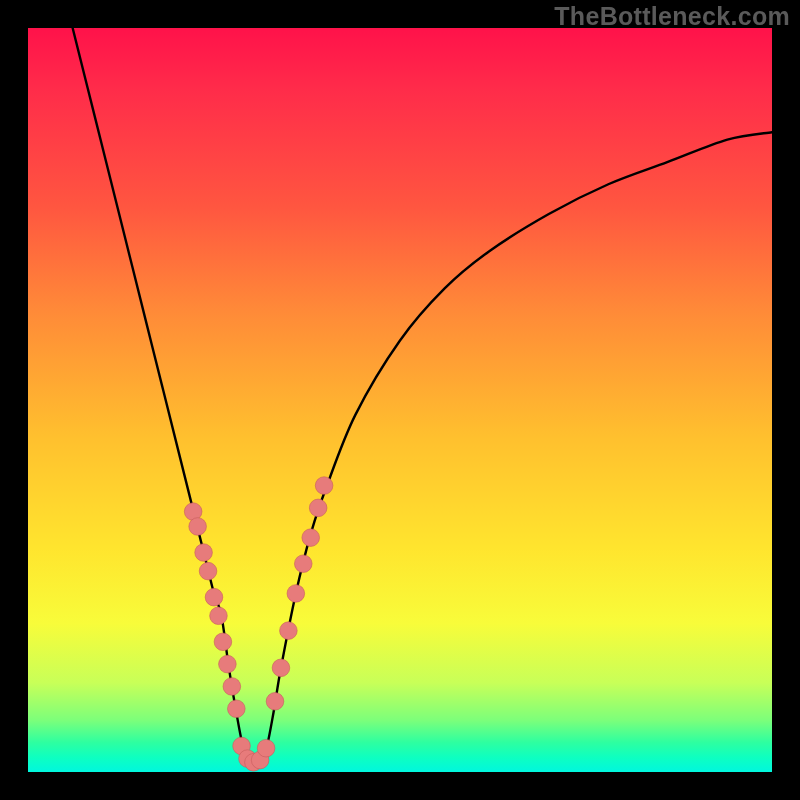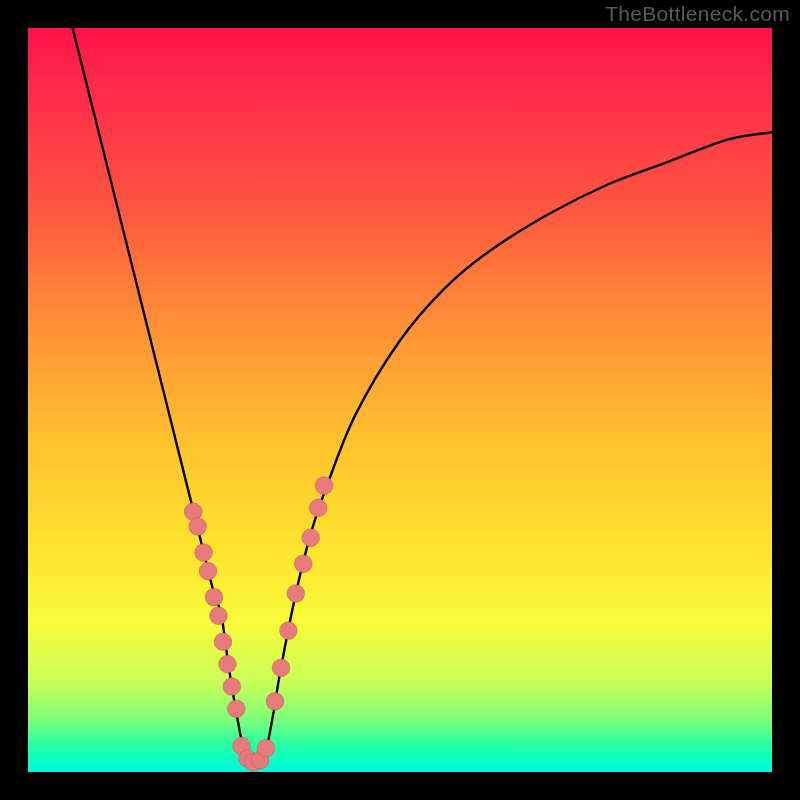--- a/index.html
+++ b/index.html
@@ -43,23 +43,23 @@
     position: absolute;
     inset: 0;
     width: 100%;
     height: 100%;
   }
   .watermark {
     position: absolute;
     top: 2px;
     right: 10px;
     color: #5a5a5a;
-    font-size: 21px;
+    font-size: 25px;
     letter-spacing: 0.3px;
-    font-weight: 400;
+    font-weight: 700;
     user-select: none;
   }
 </style>
 </head>
 <body>
 
 <div class="frame">
   <div class="plot-area">
     <svg class="plot-svg" viewBox="0 0 744 744" preserveAspectRatio="none">
       <path id="curve-path" fill="none" stroke="#000000" stroke-width="2.4" stroke-linecap="round" d="M 44.64 0 C 47.120000000000005 9.919999999999996, 54.56 39.679999999999964, 59.52 59.51999999999998 C 64.48 79.36, 69.44000000000001 99.20000000000009, 74.4 119.04000000000008 C 79.36 138.88000000000008, 84.32 158.71999999999997, 89.28 178.55999999999995 C 94.24000000000001 198.39999999999992, 99.20000000000002 218.23999999999998, 104.16000000000001 238.07999999999998 C 109.12 257.92, 114.08000000000001 277.76, 119.04 297.6 C 124 317.44000000000005, 128.95999999999998 337.28000000000003, 133.92 357.12 C 138.88 376.96, 143.84 396.79999999999995, 148.8 416.64 C 153.76000000000002 436.48, 158.72 456.32000000000005, 163.68 476.16 C 168.64000000000001 496, 174.84 520.8, 178.56 535.68 C 182.28 550.56, 183.52 556.76, 186 565.44 C 188.48 574.1200000000001, 190.95999999999998 575.36, 193.44 587.76 C 195.92000000000002 600.16, 198.40000000000003 623.72, 200.88000000000002 639.84 C 203.36 655.96, 205.84000000000003 670.84, 208.32000000000002 684.48 C 210.8 698.12, 213.28 713, 215.76 721.68 C 218.23999999999998 730.3599999999999, 220.72 734.0799999999999, 223.2 736.56 C 225.67999999999998 739.04, 228.15999999999997 739.04, 230.64 736.56 C 233.12 734.0799999999999, 235.60000000000002 730.3599999999999, 238.08 721.68 C 240.56 713, 243.04000000000002 698.12, 245.52 684.48 C 248 670.84, 249.24 659.6800000000001, 252.96 639.84 C 256.68 620, 262.88 587.7600000000001, 267.84 565.44 C 272.79999999999995 543.12, 277.76 523.28, 282.72 505.91999999999996 C 287.68000000000006 488.55999999999995, 290.16 481.11999999999995, 297.6 461.28 C 305.04 441.44, 314.96000000000004 411.68, 327.36 386.88 C 339.76 362.08, 357.12 333.56, 372 312.48 C 386.88 291.40000000000003, 401.76000000000005 275.28, 416.64000000000004 260.4 C 431.52000000000004 245.51999999999998, 443.91999999999996 235.60000000000005, 461.28 223.20000000000005 C 478.64 210.80000000000004, 500.9599999999999 197.16, 520.8 186 C 540.64 174.84, 560.48 164.92, 580.32 156.24 C 600.1600000000001 147.56000000000003, 620 141.36000000000007, 639.84 133.92000000000007 C 659.6800000000001 126.48000000000008, 682 116.56000000000004, 699.36 111.60000000000002 C 716.72 106.64, 736.56 105.39999999999998, 744 104.15999999999997"></path>

